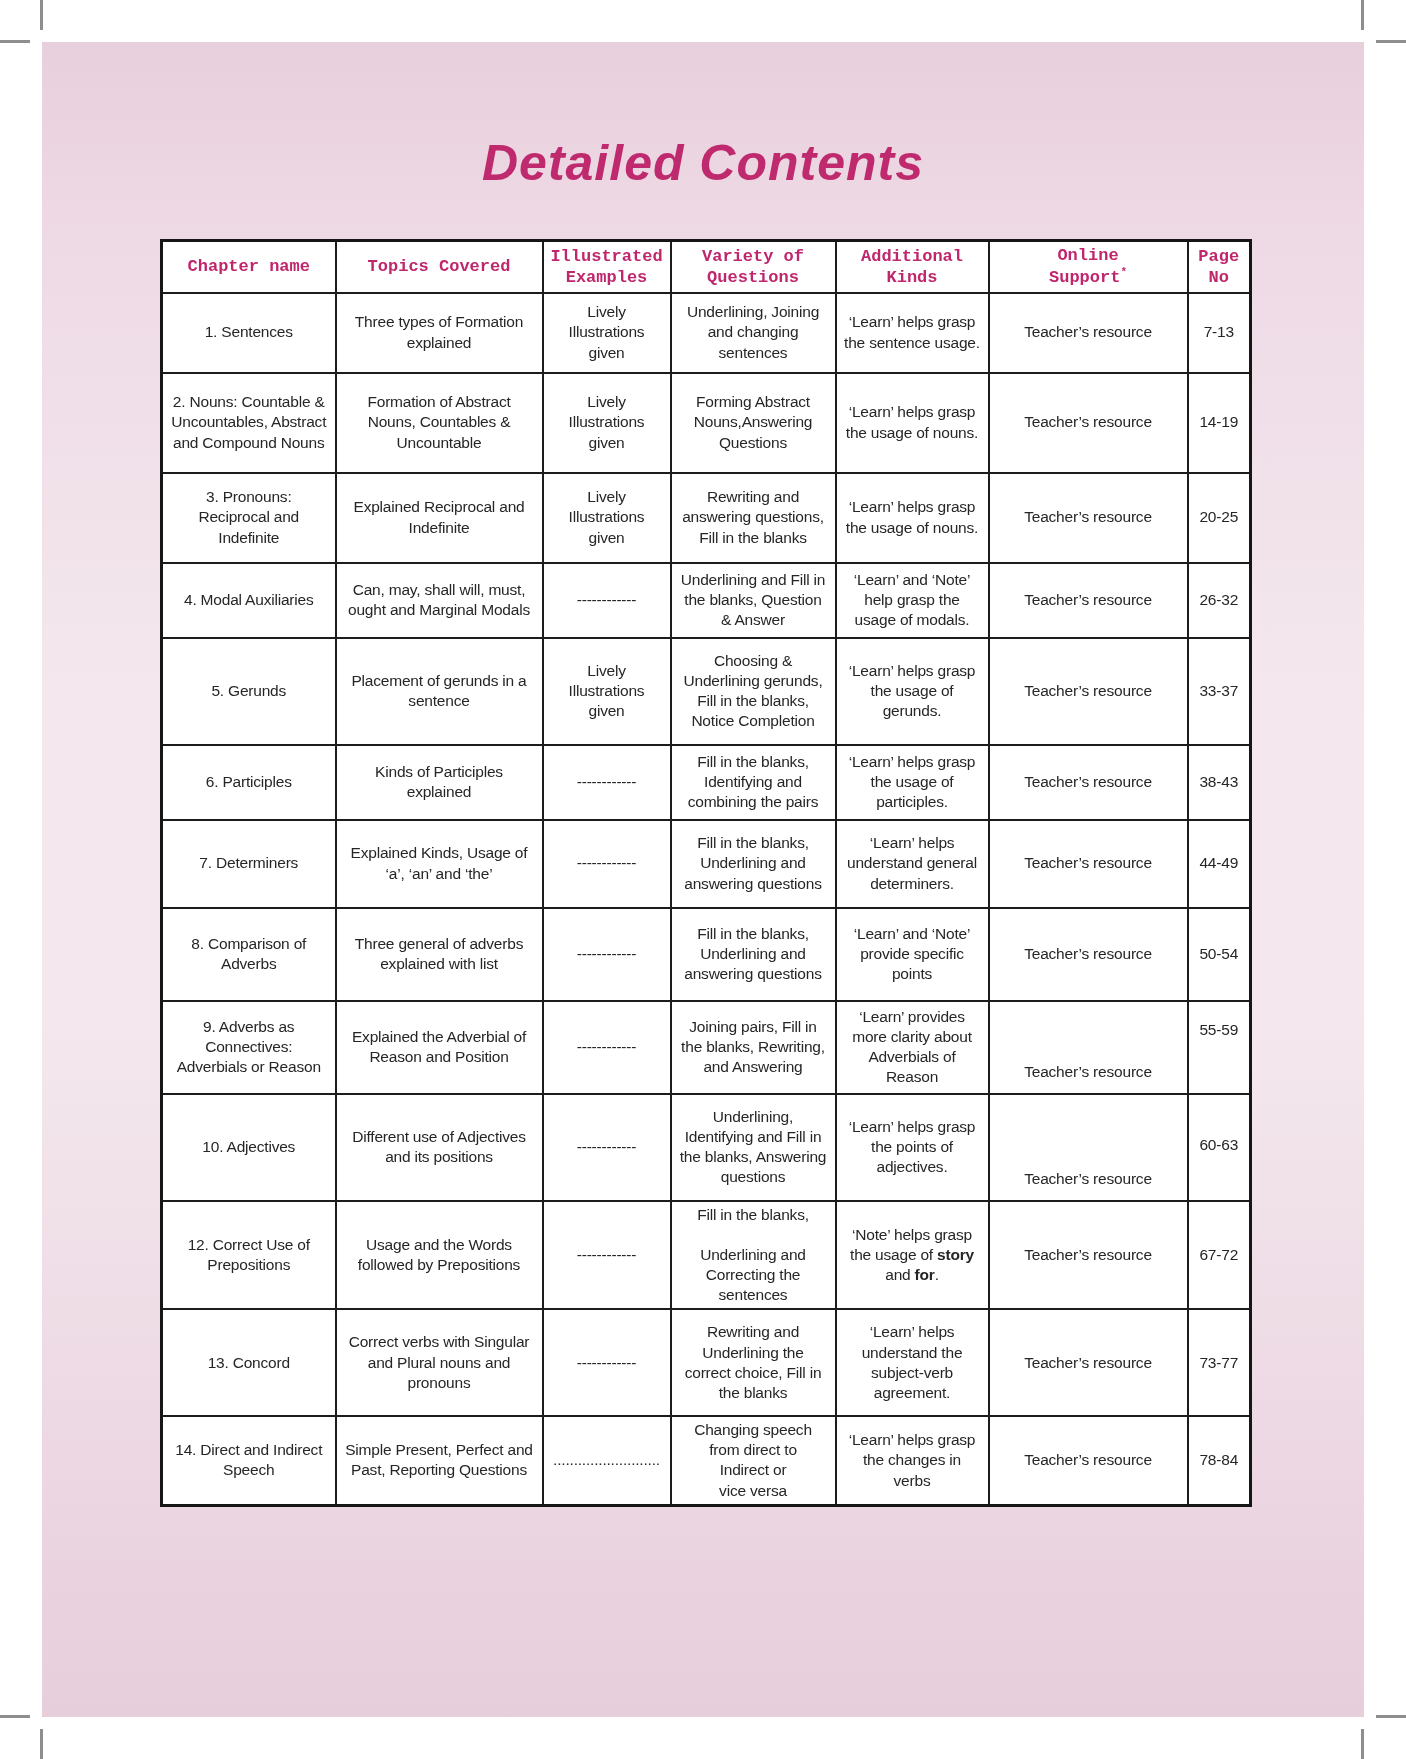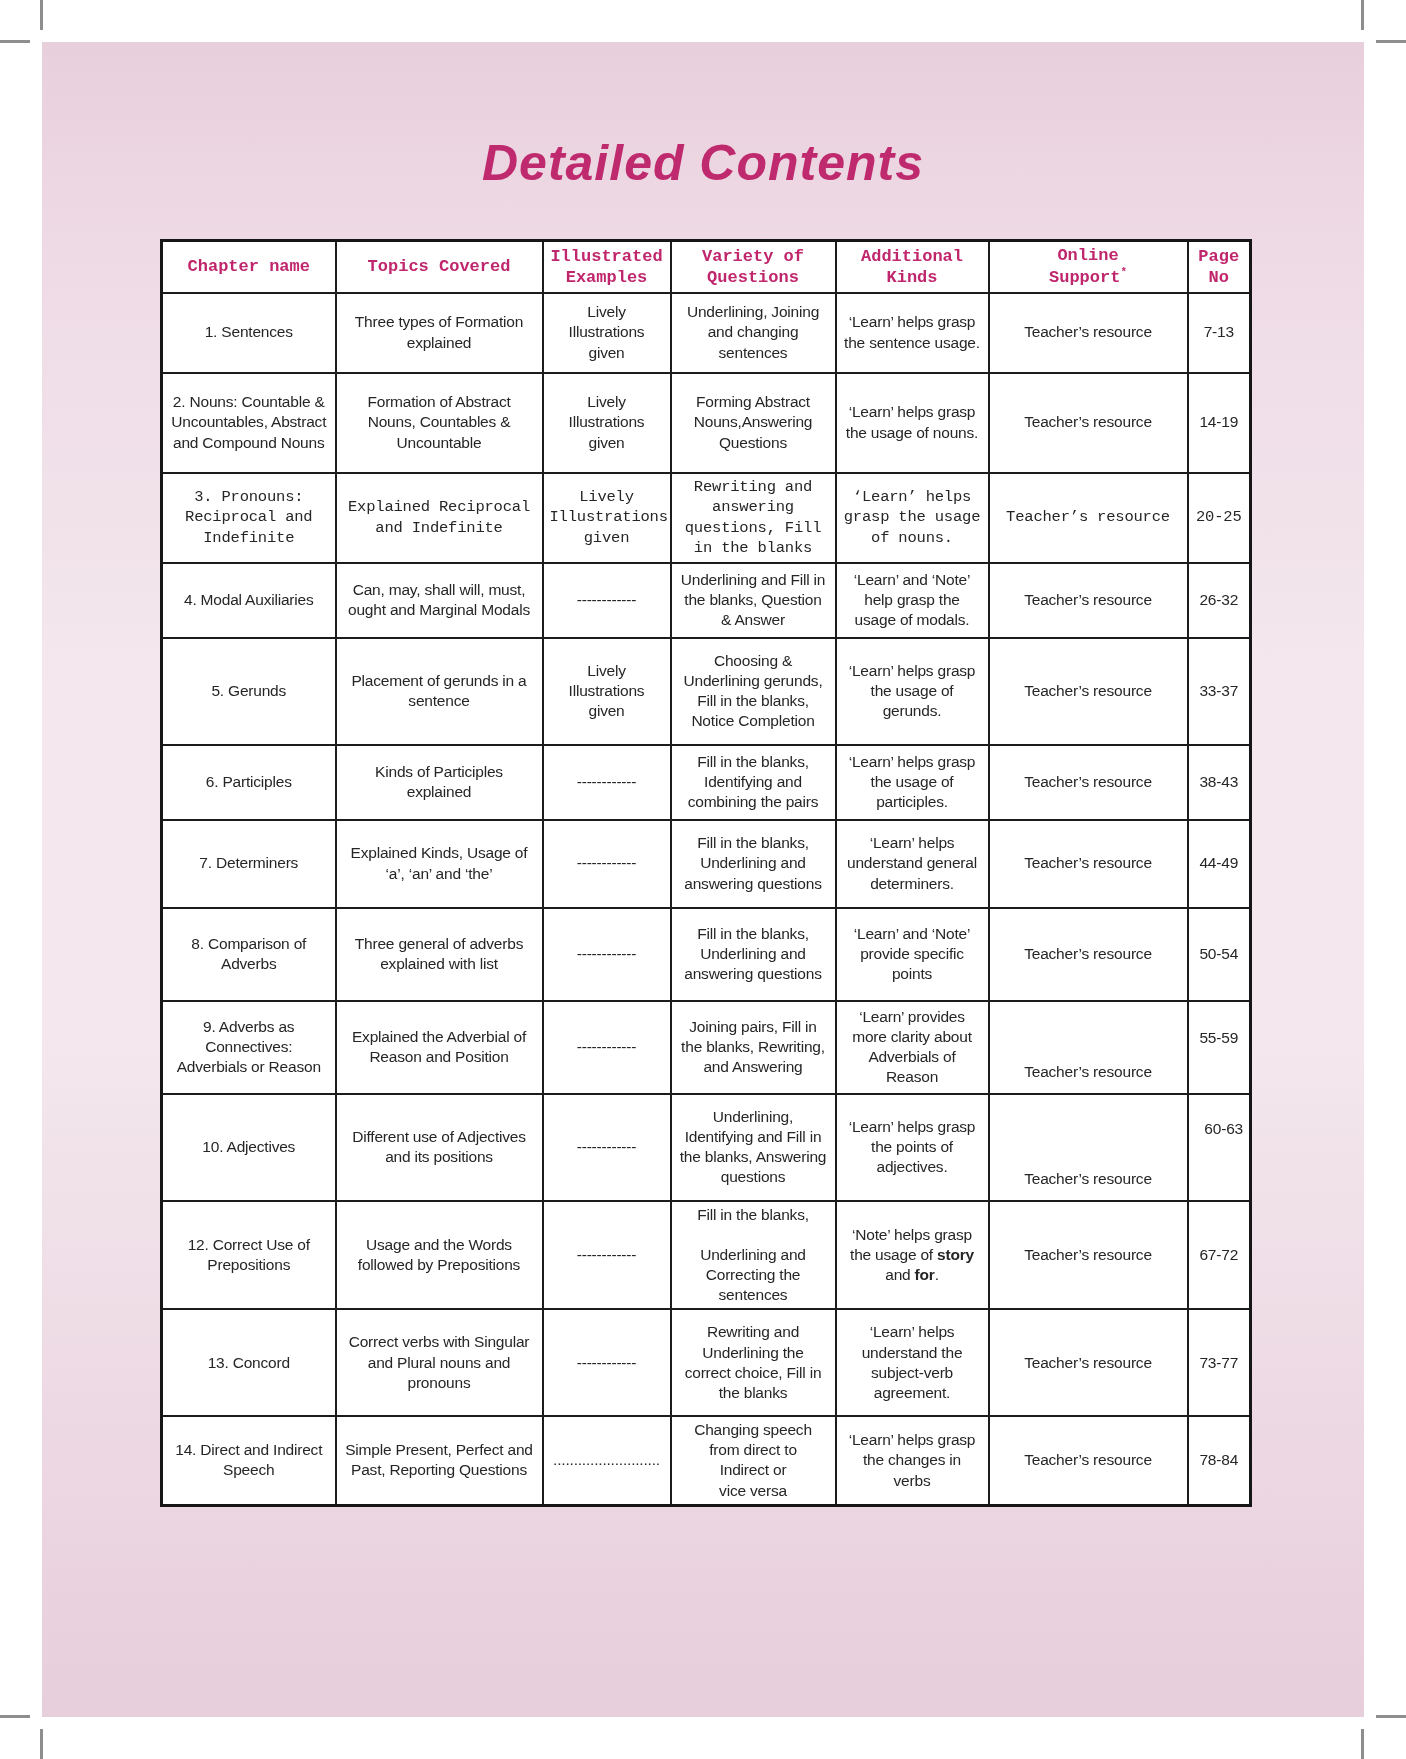--- a/index.html
+++ b/index.html
@@ -52,37 +52,37 @@
     font-size:17px;font-weight:bold;line-height:1.25;
   }
   table.contents th sup{font-size:11px;}
   table.contents td{
     color:#262626;
     font-size:15.5px;line-height:1.3;letter-spacing:-0.2px;
   }
   thead tr{height:52px;font-family:Liberation Mono, monospace;}
   tbody tr:nth-child(1){height:80px;}
   tbody tr:nth-child(2){height:100px;}
-  tbody tr:nth-child(3){height:90px;font-family:Liberation Mono, monospace;}
+  tbody tr:nth-child(3){height:90px;}
   tbody tr:nth-child(4){height:75px;}
   tbody tr:nth-child(5){height:107px;}
   tbody tr:nth-child(6){height:75px;}
   tbody tr:nth-child(7){height:88px;}
   tbody tr:nth-child(8){height:93px;}
   tbody tr:nth-child(9){height:93px;}
   tbody tr:nth-child(10){height:107px;}
   tbody tr:nth-child(11){height:65px;}
   tbody tr:nth-child(12){height:107px;}
   tbody tr:nth-child(13){height:88px;}
   tbody tr:nth-child(14){height:93px;}
   
   tbody tr:nth-child(9) td:nth-child(6),
   tbody tr:nth-child(10) td:nth-child(6){vertical-align:bottom;padding-bottom:10px;}
-  tbody tr:nth-child(9) td:nth-child(7){vertical-align:top;padding-top:26px;}
-  tbody tr:nth-child(10) td:nth-child(7){vertical-align:top;padding-top:24px;text-align:right;}
+  tbody tr:nth-child(9) td:nth-child(7){vertical-align:top;padding-top:18px;}
+  tbody tr:nth-child(10) td:nth-child(7){vertical-align:top;padding-top:40px;}
 </style>
 </head>
 <body>
 
 <div class="canvas">
   <span class="crop v tl-v"></span>
   <span class="crop h tl-h"></span>
   <span class="crop v tr-v"></span>
   <span class="crop h tr-h"></span>
   <span class="crop v bl-v"></span>

